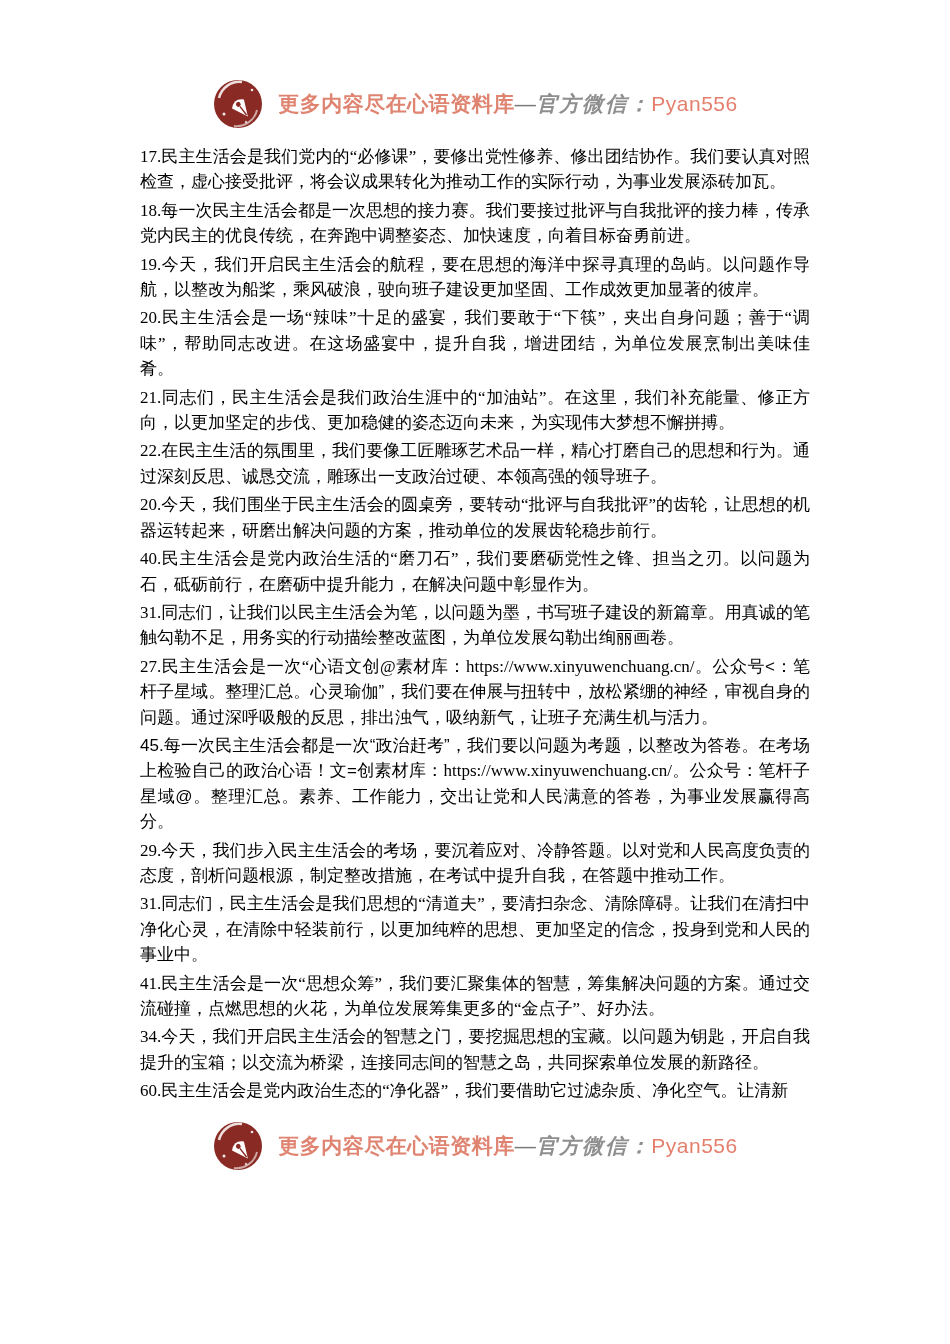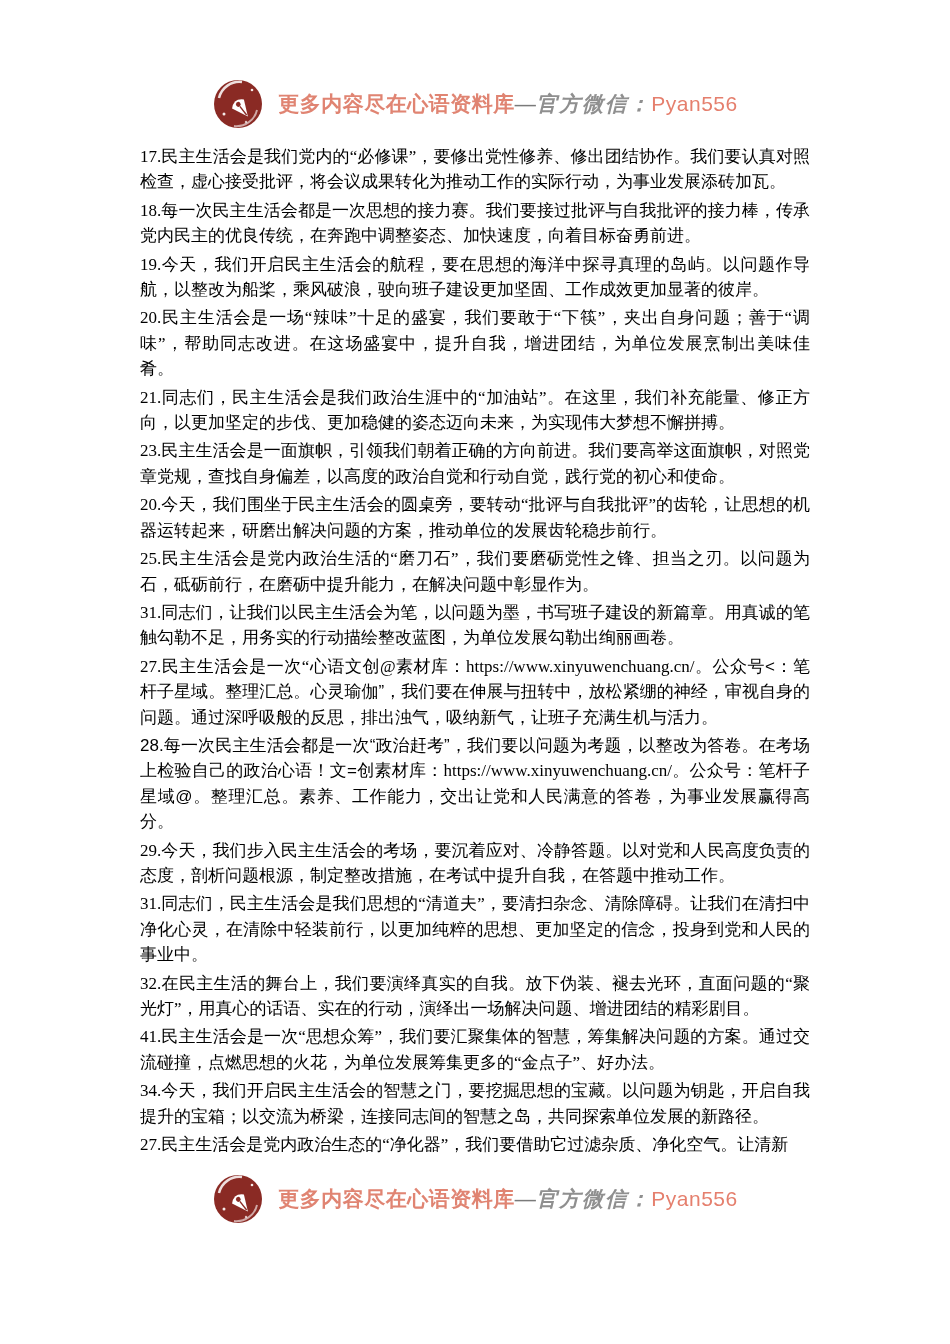--- a/index.html
+++ b/index.html
@@ -82,32 +82,31 @@
       <span class="wm-brand">更多内容尽在心语资料库</span><span class="wm-dash">—</span><span class="wm-label">官方微信：</span><span class="wm-id">Pyan556</span>
     </span>
   </div>
 
   <div class="doc-body">
       <p class="para"><span class="seg-serif">17.民主生活会是我们党内的“必修课”，要修出党性修养、修出团结协作。我们要认真对照检查，虚心接受批评，将会议成果转化为推动工作的实际行动，为事业发展添砖加瓦。</span></p>
       <p class="para"><span class="seg-serif">18.每一次民主生活会都是一次思想的接力赛。我们要接过批评与自我批评的接力棒，传承党内民主的优良传统，在奔跑中调整姿态、加快速度，向着目标奋勇前进。</span></p>
       <p class="para"><span class="seg-serif">19.今天，我们开启民主生活会的航程，要在思想的海洋中探寻真理的岛屿。以问题作导航，以整改为船桨，乘风破浪，驶向班子建设更加坚固、工作成效更加显著的彼岸。</span></p>
       <p class="para"><span class="seg-serif">20.民主生活会是一场“辣味”十足的盛宴，我们要敢于“下筷”，夹出自身问题；善于“调味”，帮助同志改进。在这场盛宴中，提升自我，增进团结，为单位发展烹制出美味佳肴。</span></p>
       <p class="para"><span class="seg-serif">21.同志们，民主生活会是我们政治生涯中的“加油站”。在这里，我们补充能量、修正方向，以更加坚定的步伐、更加稳健的姿态迈向未来，为实现伟大梦想不懈拼搏。</span></p>
-      <p class="para"><span class="seg-serif">23.民主生活会是一面旗帜，引领我们朝着正确的方向前进。我们要高举这面旗帜，对照党章党规，查找自身偏差，以高度的政治自觉和行动自觉，践行党的初心和使命。</span></p>
+      <p class="para"><span class="seg-serif">22.在民主生活的氛围里，我们要像工匠雕琢艺术品一样，精心打磨自己的思想和行为。通过深刻反思、诚恳交流，雕琢出一支政治过硬、本领高强的领导班子。</span></p>
       <p class="para"><span class="seg-serif">20.今天，我们围坐于民主生活会的圆桌旁，要转动“批评与自我批评”的齿轮，让思想的机器运转起来，研磨出解决问题的方案，推动单位的发展齿轮稳步前行。</span></p>
-      <p class="para"><span class="seg-serif">25.民主生活会是党内政治生活的“磨刀石”，我们要磨砺党性之锋、担当之刃。以问题为石，砥砺前行，在磨砺中提升能力，在解决问题中彰显作为。</span></p>
+      <p class="para"><span class="seg-serif">40.民主生活会是党内政治生活的“磨刀石”，我们要磨砺党性之锋、担当之刃。以问题为石，砥砺前行，在磨砺中提升能力，在解决问题中彰显作为。</span></p>
       <p class="para"><span class="seg-serif">31.同志们，让我们以民主生活会为笔，以问题为墨，书写班子建设的新篇章。用真诚的笔触勾勒不足，用务实的行动描绘整改蓝图，为单位发展勾勒出绚丽画卷。</span></p>
       <p class="para"><span class="seg-serif">27.民主生活会是一次“心语文创@素材库：https://www.xinyuwenchuang.cn/。公众</span><span class="seg-sans">号&lt;：笔杆子星域。整理汇总。心灵瑜伽”，我们要在伸展与扭转中，放松紧绷的神经，审视自身的问题。通过深呼吸般的反思，排出浊气，吸纳新气，让班子充满生机与活力。</span></p>
-      <p class="para"><span class="seg-sans">28.每一次民主生活会都是一次“政治赶考”，我们要以问题为考题，以整改为答卷。在考场上检验自己的政治心语！文=创素材库：</span><span class="seg-serif">https://www.xinyuwenchuang.cn/</span><span class="seg-sans">。公众号：笔杆子星域@。整理汇总。素养、工作能力，交出让党和人民满意的答卷，为事业发展赢得高分。</span></p>
+      <p class="para"><span class="seg-sans">45.每一次民主生活会都是一次“政治赶考”，我们要以问题为考题，以整改为答卷。在考场上检验自己的政治心语！文=创素材库：</span><span class="seg-serif">https://www.xinyuwenchuang.cn/</span><span class="seg-sans">。公众号：笔杆子星域@。整理汇总。素养、工作能力，交出让党和人民满意的答卷，为事业发展赢得高分。</span></p>
       <p class="para"><span class="seg-serif">29.今天，我们步入民主生活会的考场，要沉着应对、冷静答题。以对党和人民高度负责的态度，剖析问题根源，制定整改措施，在考试中提升自我，在答题中推动工作。</span></p>
       <p class="para"><span class="seg-serif">31.同志们，民主生活会是我们思想的“清道夫”，要清扫杂念、清除障碍。让我们在清扫中净化心灵，在清除中轻装前行，以更加纯粹的思想、更加坚定的信念，投身到党和人民的事业中。</span></p>
-      <p class="para"><span class="seg-serif">32.在民主生活的舞台上，我们要演绎真实的自我。放下伪装、褪去光环，直面问题的“聚光灯”，用真心的话语、实在的行动，演绎出一场解决问题、增进团结的精彩剧目。</span></p>
       <p class="para"><span class="seg-serif">41.民主生活会是一次“思想众筹”，我们要汇聚集体的智慧，筹集解决问题的方案。通过交流碰撞，点燃思想的火花，为单位发展筹集更多的“金点子”、好办法。</span></p>
       <p class="para"><span class="seg-serif">34.今天，我们开启民主生活会的智慧之门，要挖掘思想的宝藏。以问题为钥匙，开启自我提升的宝箱；以交流为桥梁，连接同志间的智慧之岛，共同探索单位发展的新路径。</span></p>
-      <p class="para"><span class="seg-serif">27.民主生活会是党内政治生态的“净化器”，我们要借助它过滤杂质、净化空气。让清新</span></p>
+      <p class="para"><span class="seg-serif">60.民主生活会是党内政治生态的“净化器”，我们要借助它过滤杂质、净化空气。让清新</span></p>
     </div>
 
   <div class="watermark bottom">
     <svg class="wm-logo" viewBox="0 0 52 52">
       <circle cx="26" cy="26" r="24" fill="#8a2a24"></circle>
       <path d="M7 20 A 21 21 0 0 1 30 4" stroke="#ffffff" stroke-width="2.5" fill="none" opacity="0.85"></path>
       <path d="M45 32 A 21 21 0 0 1 22 48" stroke="#ffffff" stroke-width="2" fill="none" opacity="0.6"></path>
       <g transform="rotate(-38 26 26)">
         <path d="M26 42 L18.5 26 Q26 18.5 33.5 26 Z" fill="#ffffff"></path>
         <circle cx="26" cy="26.5" r="2.4" fill="#8a2a24"></circle>

